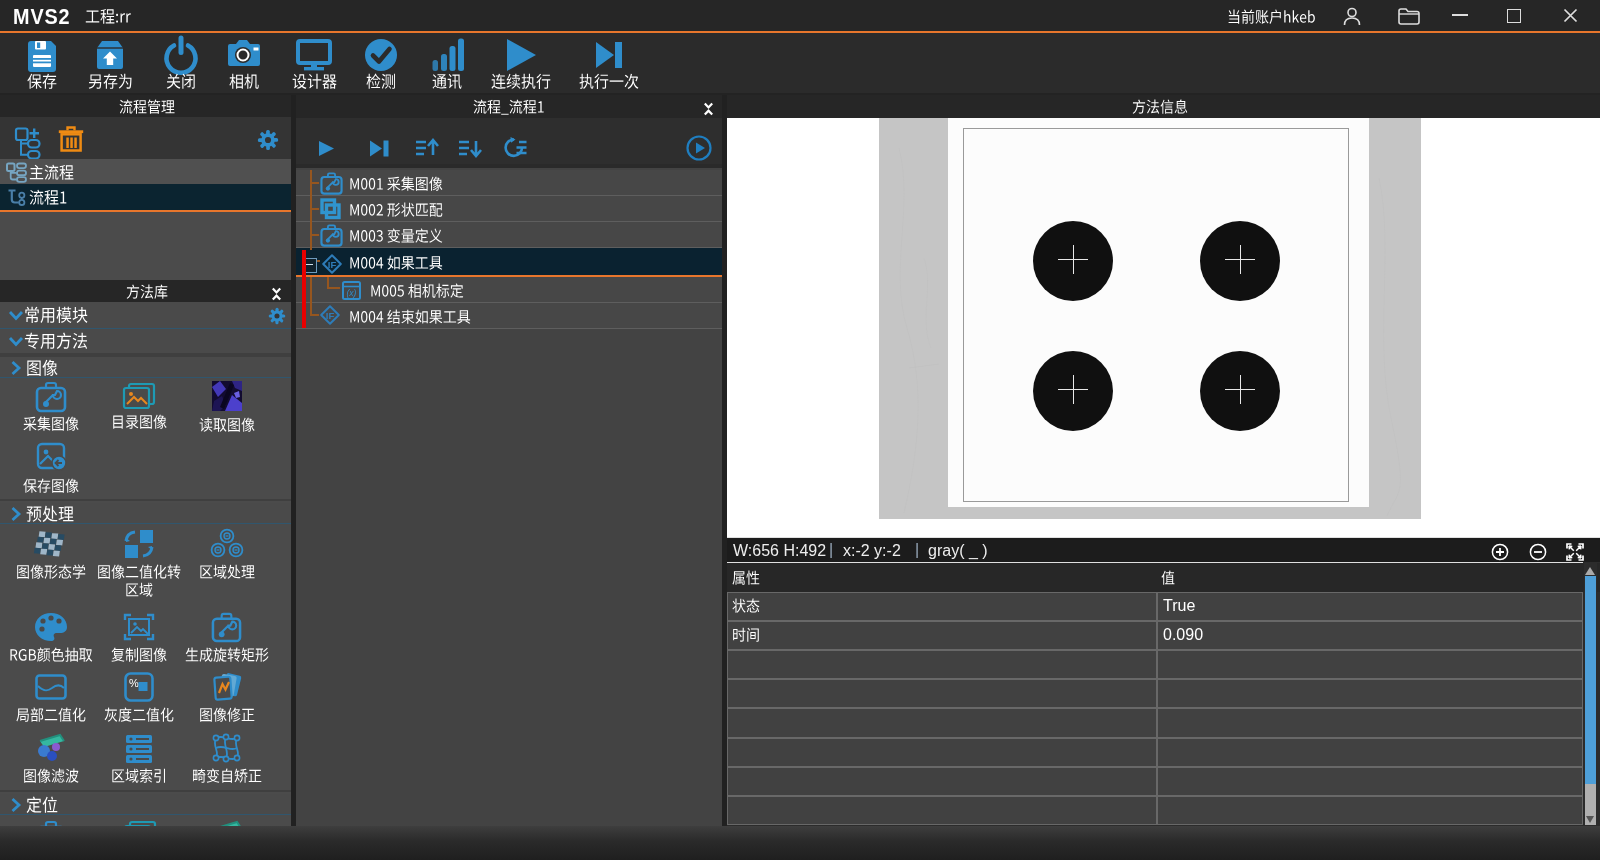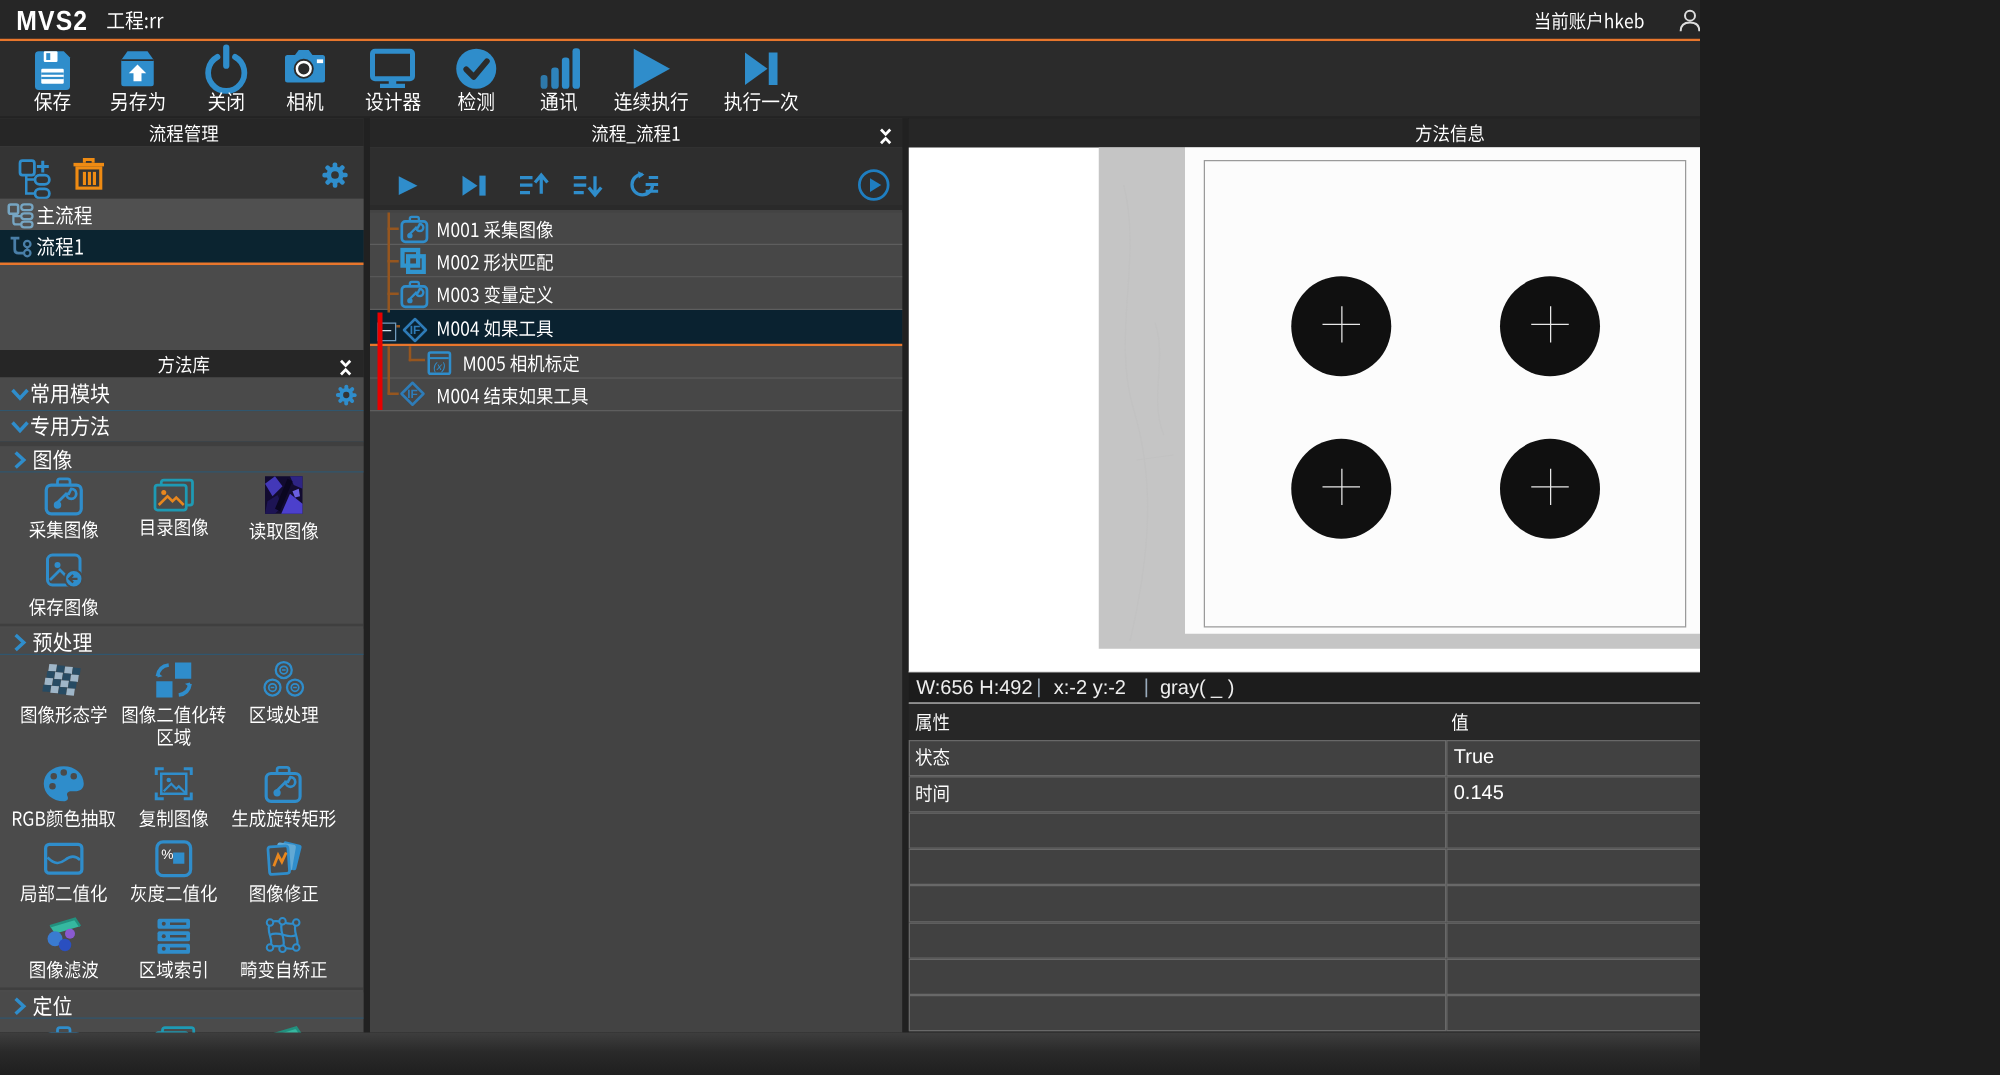--- a/index.html
+++ b/index.html
@@ -1,12 +1,12 @@
 <!DOCTYPE html>
-<html><head><meta charset="utf-8"><style>html,body{margin:0;padding:0;background:#1d1d1d}#app{position:relative;width:1360px;height:860px;overflow:hidden;background:#1d1d1d;font-family:"Liberation Sans",sans-serif}svg.t{display:block}</style></head><body>
+<html><head><meta charset="utf-8"><style>html,body{margin:0;padding:0;background:#1d1d1d}#app{position:relative;width:1600px;height:860px;overflow:hidden;background:#1d1d1d;font-family:"Liberation Sans",sans-serif}svg.t{display:block}</style></head><body>
 <div id="app">
     <div style="position:absolute;left:0px;top:0px;width:1600px;height:31px;background:#262626"></div>
     <div style="position:absolute;left:13px;top:4px;font:700 22px 'Liberation Sans',sans-serif;color:#fff;letter-spacing:1px;transform:scaleX(.9);transform-origin:0 0;white-space:pre">MVS2</div>
     <div style="position:absolute;left:85px;top:8px;line-height:0">
       <svg class="t" width="45.8" height="18" viewBox="0 0 3054 1200" style="overflow:visible">
         <g fill="#fff" transform="translate(0,968) scale(1,-1.1)">
           <use href="#g5de5" x="0"></use>
           <use href="#g7a0b" x="1000"></use>
           <use href="#g003a" x="2000"></use>
           <use href="#g0072" x="2278"></use>
@@ -960,21 +960,21 @@
     <div style="position:absolute;left:727px;top:620.7px;width:428px;height:27.4px;background:#414141;border:1px solid #686868"></div>
     <div style="position:absolute;left:1157px;top:620.7px;width:424px;height:27.4px;background:#414141;border:1px solid #686868"></div>
     <div style="position:absolute;left:732px;top:626.9000000000001px;line-height:0">
       <svg class="t" width="28.0" height="17" viewBox="0 0 2000 1214" style="overflow:visible">
         <g fill="#fff" transform="translate(0,968) scale(1,-1.1)">
           <use href="#g65f6" x="0"></use>
           <use href="#g95f4" x="1000"></use>
         </g>
       </svg>
     </div>
-    <div style="position:absolute;left:1163px;top:625.7px;font:400 16px 'Liberation Sans',sans-serif;color:#fff;letter-spacing:0px;white-space:pre">0.145</div>
+    <div style="position:absolute;left:1163px;top:625.7px;font:400 16px 'Liberation Sans',sans-serif;color:#fff;letter-spacing:0px;white-space:pre">0.090</div>
     <div style="position:absolute;left:727px;top:649.9000000000001px;width:428px;height:27.4px;background:#414141;border:1px solid #686868"></div>
     <div style="position:absolute;left:1157px;top:649.9000000000001px;width:424px;height:27.4px;background:#414141;border:1px solid #686868"></div>
     <div style="position:absolute;left:727px;top:679.1000000000001px;width:428px;height:27.4px;background:#414141;border:1px solid #686868"></div>
     <div style="position:absolute;left:1157px;top:679.1000000000001px;width:424px;height:27.4px;background:#414141;border:1px solid #686868"></div>
     <div style="position:absolute;left:727px;top:708.3000000000002px;width:428px;height:27.4px;background:#414141;border:1px solid #686868"></div>
     <div style="position:absolute;left:1157px;top:708.3000000000002px;width:424px;height:27.4px;background:#414141;border:1px solid #686868"></div>
     <div style="position:absolute;left:727px;top:737.5000000000002px;width:428px;height:27.4px;background:#414141;border:1px solid #686868"></div>
     <div style="position:absolute;left:1157px;top:737.5000000000002px;width:424px;height:27.4px;background:#414141;border:1px solid #686868"></div>
     <div style="position:absolute;left:727px;top:766.7000000000003px;width:428px;height:27.4px;background:#414141;border:1px solid #686868"></div>
     <div style="position:absolute;left:1157px;top:766.7000000000003px;width:424px;height:27.4px;background:#414141;border:1px solid #686868"></div>

